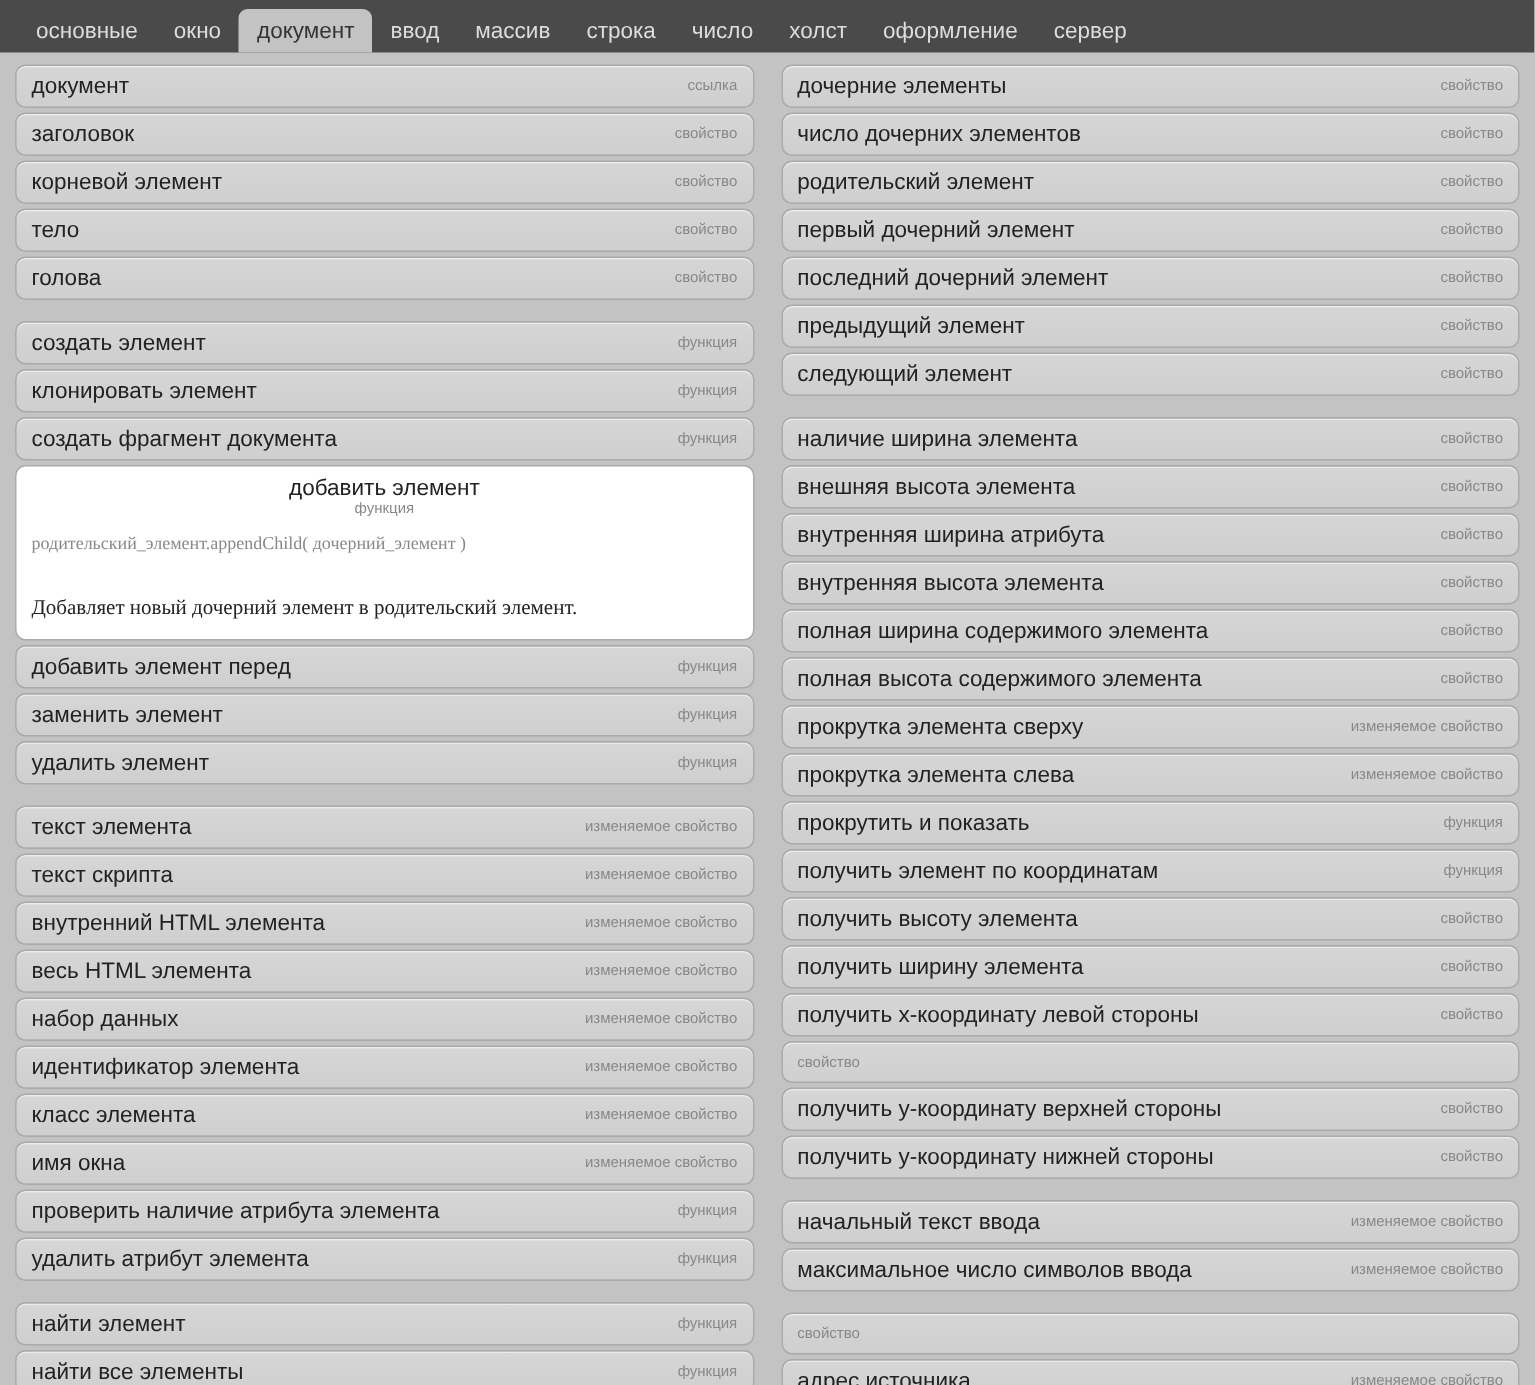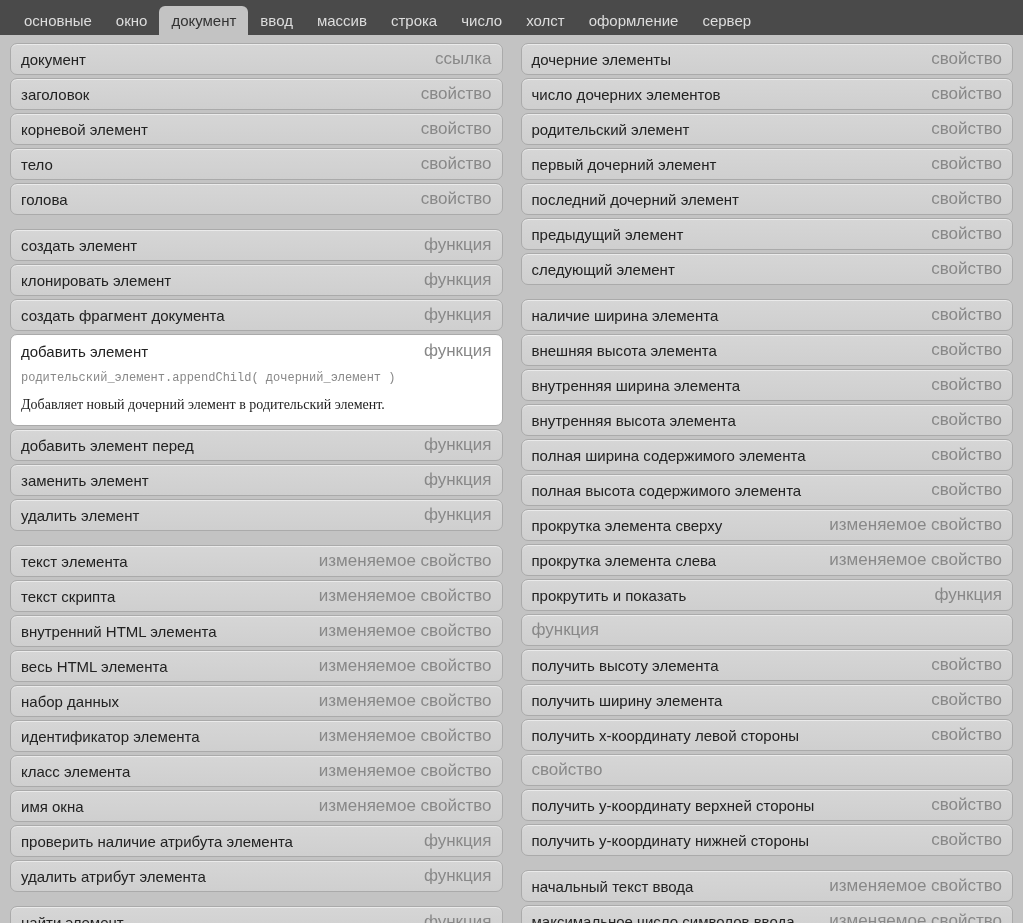--- a/index.html
+++ b/index.html
@@ -55,40 +55,41 @@
     cursor: pointer;
     box-shadow: inset 0 1px 0 rgba(255,255,255,0.5);
     min-height: 28px;
   }
   .item .lbl {
     color: #222;
     font-size: 15px;
   }
   .item .badge {
     color: #888;
-    font-size: 17px;
+    font-size: 10px;
   }
   .item.expanded {
     background: #fff;
     flex-direction: column;
     align-items: stretch;
     cursor: default;
     padding: 6px 10px 12px 10px;
   }
   .item.expanded .head {
     display: flex;
     justify-content: space-between;
     align-items: center;
     margin-bottom: 10px;
+    flex-direction: column;
   }
   .item.expanded .sig {
-    font-family: Liberation Mono, monospace;
+    font-family: Liberation Serif, serif;
     color: #888;
     font-size: 12px;
-    margin-bottom: 12px;
+    margin-bottom: 28px;
   }
   .item.expanded .desc {
     font-family: Georgia, serif;
     color: #222;
     font-size: 14px;
   }
 </style>
 </head>
 <body>
 
@@ -250,21 +251,21 @@
       <div class="group">
         <div class="item">
           <span class="lbl">наличие ширина элемента</span>
           <span class="badge">свойство</span>
         </div>
         <div class="item">
           <span class="lbl">внешняя высота элемента</span>
           <span class="badge">свойство</span>
         </div>
         <div class="item">
-          <span class="lbl">внутренняя ширина элемента</span>
+          <span class="lbl">внутренняя ширина атрибута</span>
           <span class="badge">свойство</span>
         </div>
         <div class="item">
           <span class="lbl">внутренняя высота элемента</span>
           <span class="badge">свойство</span>
         </div>
         <div class="item">
           <span class="lbl">полная ширина содержимого элемента</span>
           <span class="badge">свойство</span>
         </div>
@@ -278,20 +279,21 @@
         </div>
         <div class="item">
           <span class="lbl">прокрутка элемента слева</span>
           <span class="badge">изменяемое свойство</span>
         </div>
         <div class="item">
           <span class="lbl">прокрутить и показать</span>
           <span class="badge">функция</span>
         </div>
         <div class="item">
+          <span class="lbl">получить элемент по координатам</span>
           <span class="badge">функция</span>
         </div>
         <div class="item">
           <span class="lbl">получить высоту элемента</span>
           <span class="badge">свойство</span>
         </div>
         <div class="item">
           <span class="lbl">получить ширину элемента</span>
           <span class="badge">свойство</span>
         </div>

